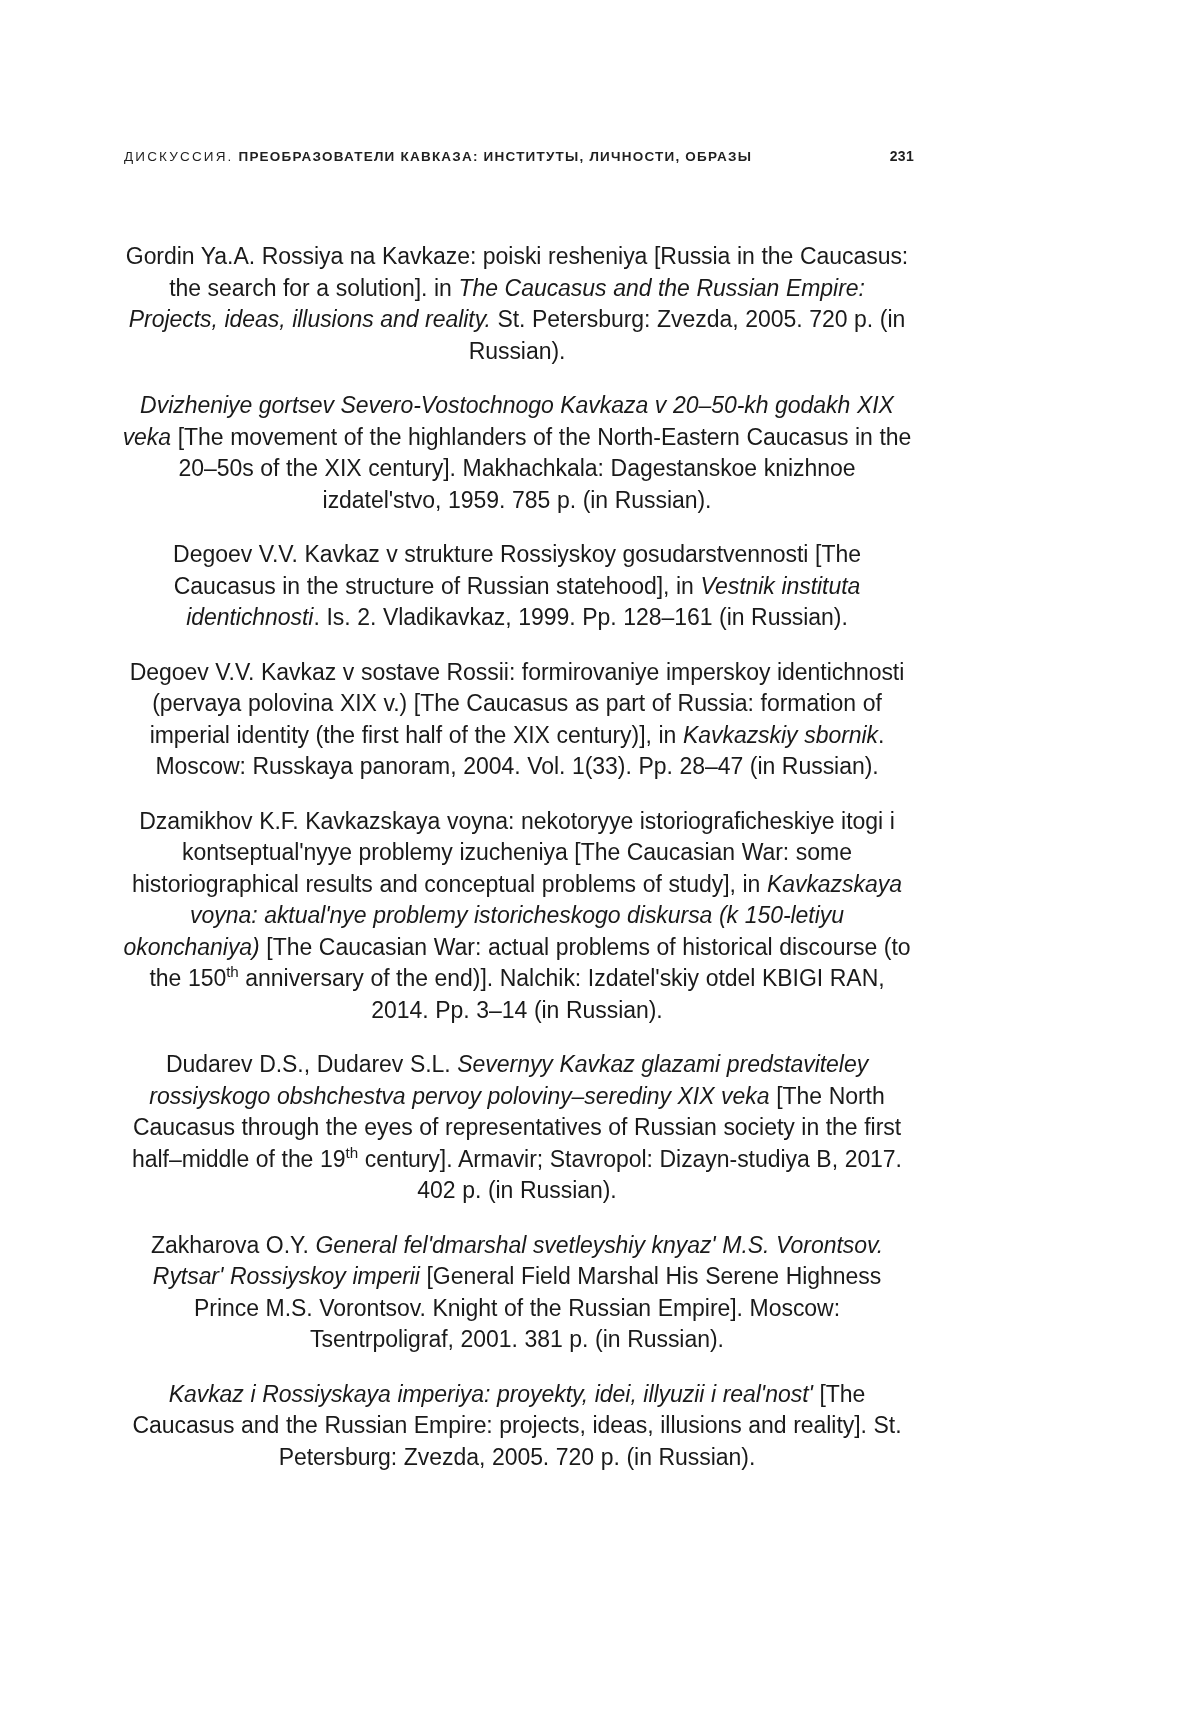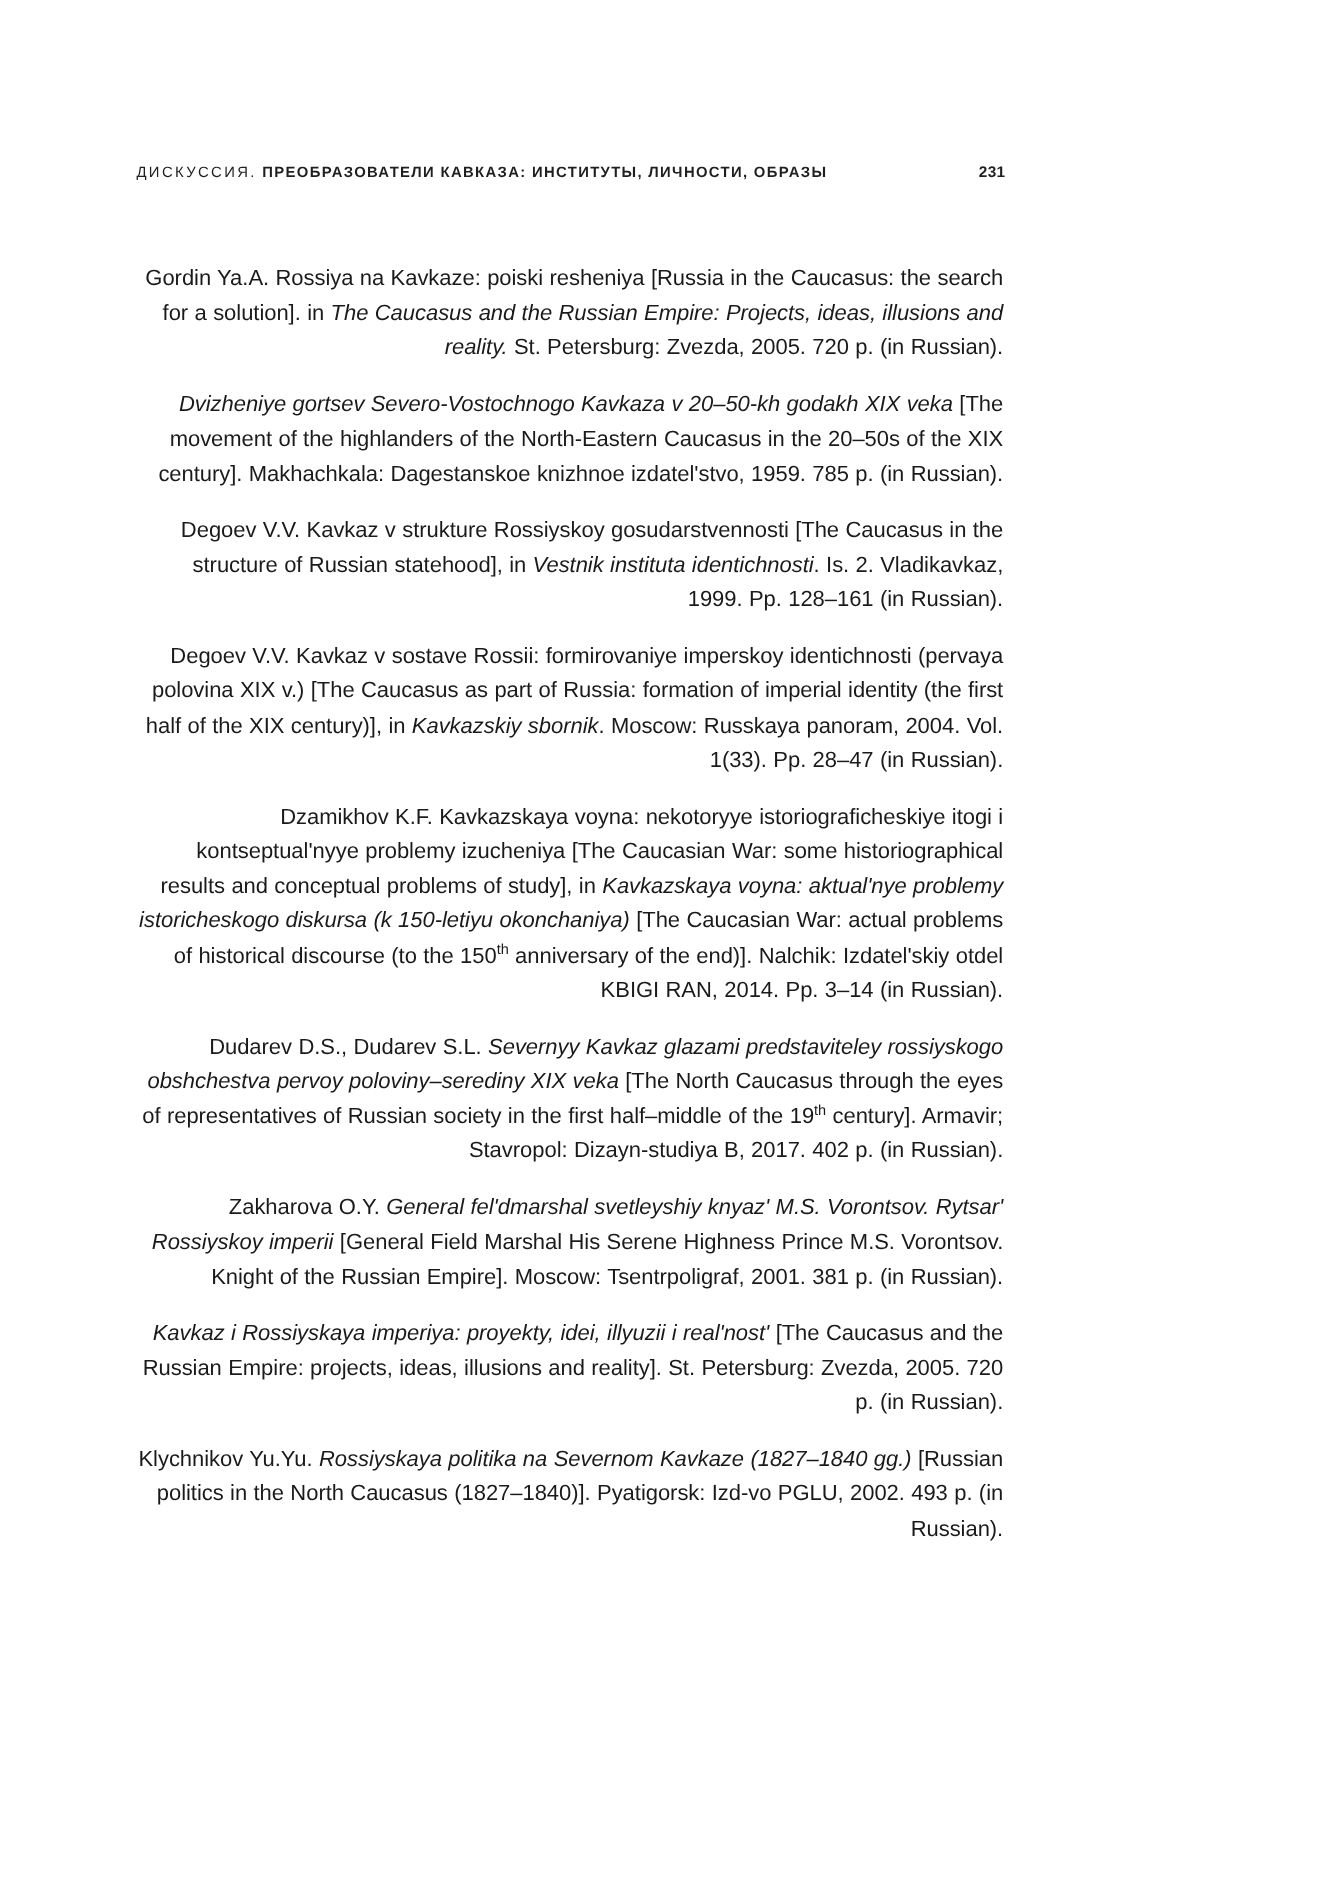--- a/index.html
+++ b/index.html
@@ -50,23 +50,23 @@
     color: #1f1f1f;
     letter-spacing: 0.02em;
   }
   .refs {
     position: absolute;
     left: 122px;
     top: 218px;
     width: 790px;
   }
   .ref {
-    font-size: 20px;
+    font-size: 23px;
     line-height: 31.5px;
-    text-align: right;
+    text-align: center;
     margin-bottom: 9px;
     letter-spacing: -0.002em;
     color: #1a1a1a;
     word-spacing: 0.3px;
   }
   .ref:last-child { margin-bottom: 0; }
   .ref i { font-style: italic; }
   .ref sup {
     font-size: 0.66em;
     vertical-align: super;
@@ -85,16 +85,15 @@
 
   <div class="refs">
       <p class="ref" id="ref-gordin"><span>Gordin Ya.A. Rossiya na Kavkaze: poiski resheniya [Russia in the Caucasus: the search for a solution]. in </span><i>The Caucasus and the Russian Empire: Projects, ideas, illusions and reality.</i><span> St. Petersburg: Zvezda, 2005. 720 p. (in Russian).</span></p>
       <p class="ref" id="ref-dvizheniye"><i>Dvizheniye gortsev Severo-Vostochnogo Kavkaza v 20–50-kh godakh XIX veka</i><span> [The movement of the highlanders of the North-Eastern Caucasus in the 20–50s of the XIX century]. Makhachkala: Dagestanskoe knizhnoe izdatel'stvo, 1959. 785 p. (in Russian).</span></p>
       <p class="ref" id="ref-degoev-1999"><span>Degoev V.V. Kavkaz v strukture Rossiyskoy gosudarstvennosti [The Caucasus in the structure of Russian statehood], in </span><i>Vestnik instituta identichnosti</i><span>. Is. 2. Vladikavkaz, 1999. Pp. 128–161 (in Russian).</span></p>
       <p class="ref" id="ref-degoev-2004"><span>Degoev V.V. Kavkaz v sostave Rossii: formirovaniye imperskoy identichnosti (pervaya polovina XIX v.) [The Caucasus as part of Russia: formation of imperial identity (the first half of the XIX century)], in </span><i>Kavkazskiy sbornik</i><span>. Moscow: Russkaya panoram, 2004. Vol. 1(33). Pp. 28–47 (in Russian).</span></p>
       <p class="ref" id="ref-dzamikhov"><span>Dzamikhov K.F. Kavkazskaya voyna: nekotoryye istoriograficheskiye itogi i kontseptual'nyye problemy izucheniya [The Caucasian War: some historiographical results and conceptual problems of study], in </span><i>Kavkazskaya voyna: aktual'nye problemy istoricheskogo diskursa (k 150-letiyu okonchaniya)</i><span> [The Caucasian War: actual problems of historical discourse (to the 150</span><sup>th</sup><span> anniversary of the end)]. Nalchik: Izdatel'skiy otdel KBIGI RAN, 2014. Pp. 3–14 (in Russian).</span></p>
       <p class="ref" id="ref-dudarev"><span>Dudarev D.S., Dudarev S.L. </span><i>Severnyy Kavkaz glazami predstaviteley rossiyskogo obshchestva pervoy poloviny–serediny XIX veka</i><span> [The North Caucasus through the eyes of representatives of Russian society in the first half–middle of the 19</span><sup>th</sup><span> century]. Armavir; Stavropol: Dizayn-studiya B, 2017. 402 p. (in Russian).</span></p>
       <p class="ref" id="ref-zakharova"><span>Zakharova O.Y. </span><i>General fel'dmarshal svetleyshiy knyaz' M.S. Vorontsov. Rytsar' Rossiyskoy imperii</i><span> [General Field Marshal His Serene Highness Prince M.S. Vorontsov. Knight of the Russian Empire]. Moscow: Tsentrpoligraf, 2001. 381 p. (in Russian).</span></p>
       <p class="ref" id="ref-kavkaz-imperiya"><i>Kavkaz i Rossiyskaya imperiya: proyekty, idei, illyuzii i real'nost'</i><span> [The Caucasus and the Russian Empire: projects, ideas, illusions and reality]. St. Petersburg: Zvezda, 2005. 720 p. (in Russian).</span></p>
-      <p class="ref" id="ref-klychnikov"><span>Klychnikov Yu.Yu. </span><i>Rossiyskaya politika na Severnom Kavkaze (1827–1840 gg.)</i><span> [Russian politics in the North Caucasus (1827–1840)]. Pyatigorsk: Izd-vo PGLU, 2002. 493 p. (in Russian).</span></p>
     </div>
 
 </div>
 
 </body></html>

